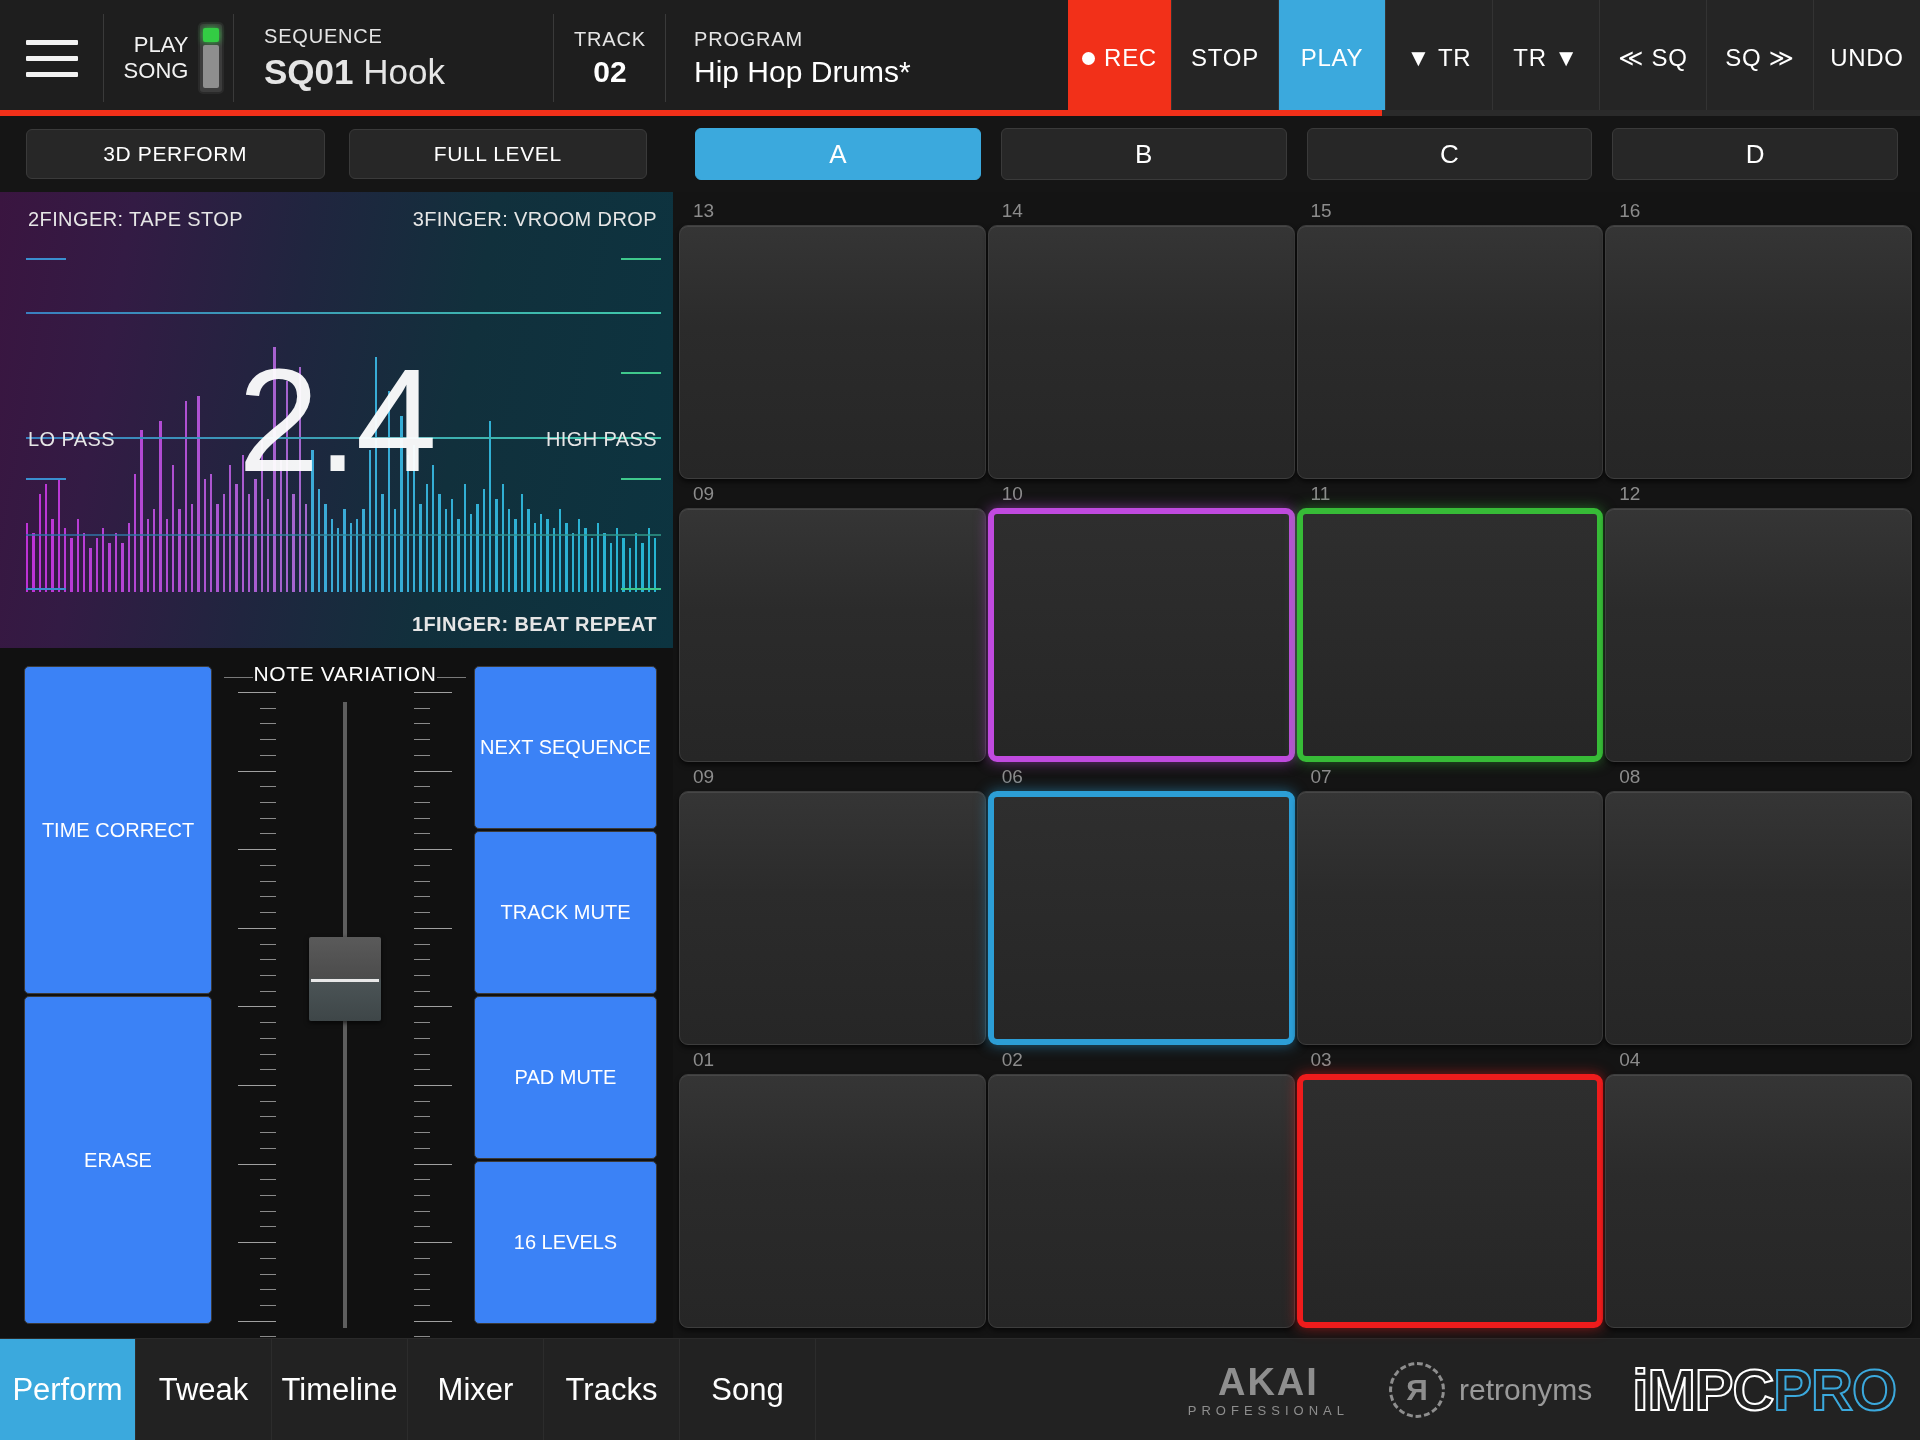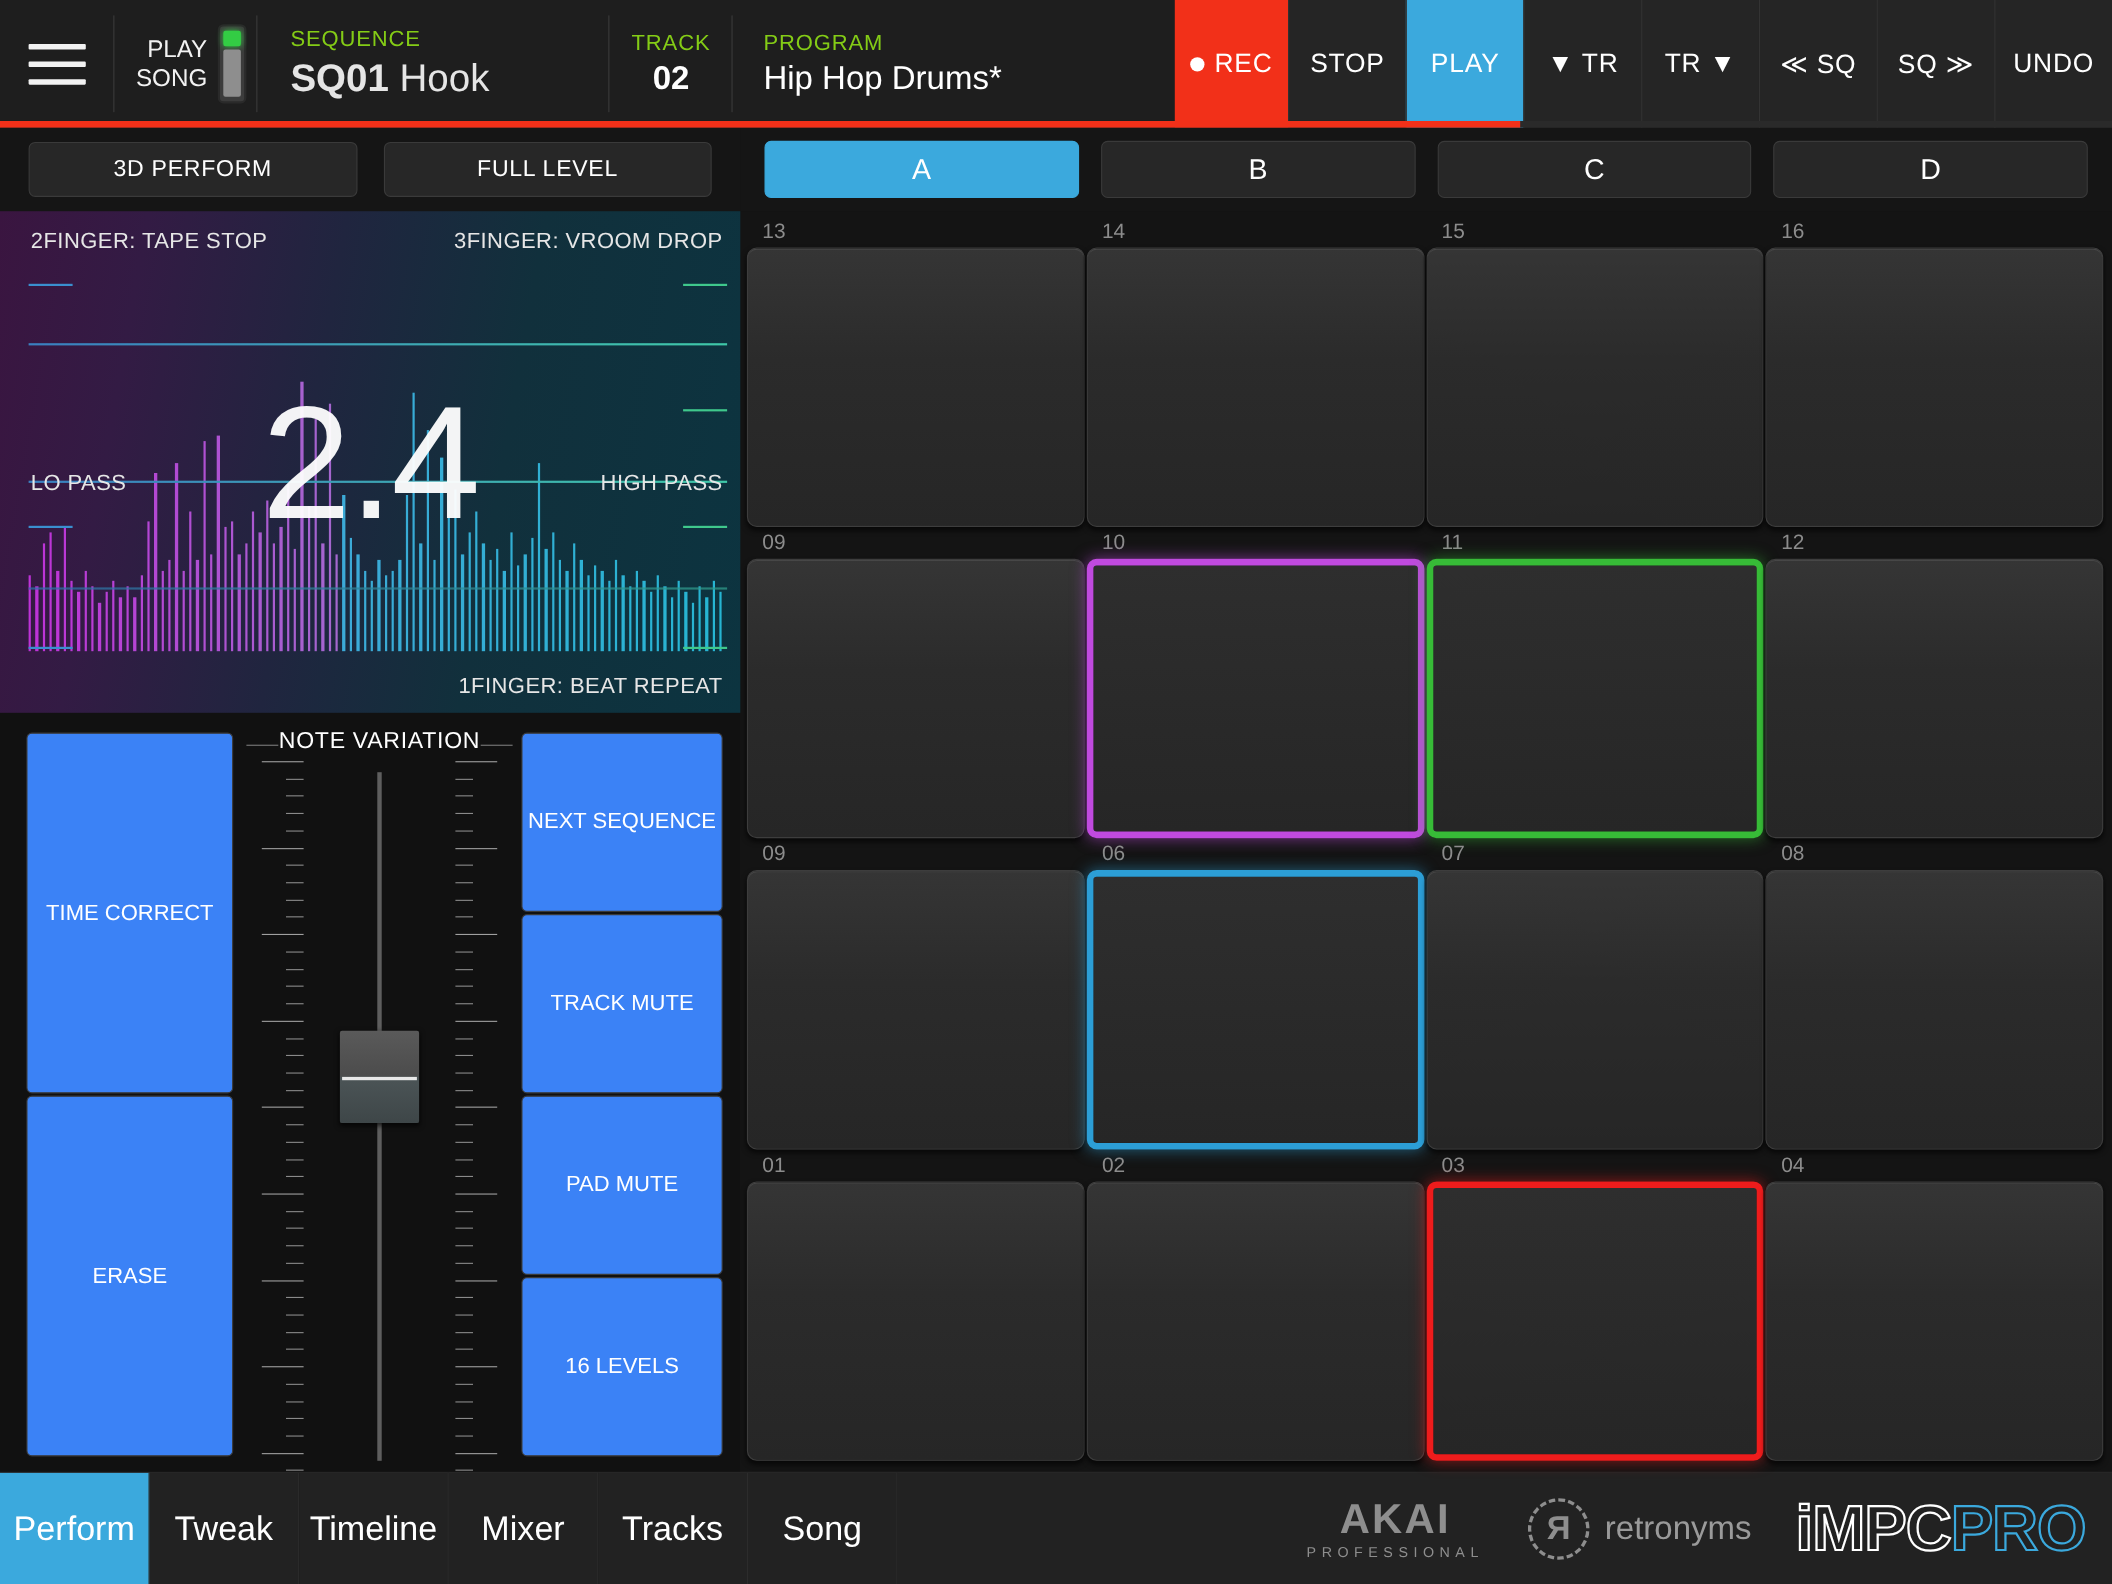--- a/index.html
+++ b/index.html
@@ -28,21 +28,21 @@
   .playsong { width:130px; flex:none; gap:10px; padding-left:10px; }
   .playsong .lbl { color:#f2f2f2; font-size:22px; line-height:26px; text-align:right; }
   .toggle {
     width:26px; height:72px; background:#3c3c3c; border-radius:5px; border:2px solid #2a2a2a;
     display:flex; flex-direction:column; padding:4px 3px; gap:3px;
   }
   .toggle .led { height:14px; background:#33cc44; border-radius:2px; box-shadow:0 0 6px #33cc44; }
   .toggle .knob { flex:1; background:#8e8e8e; border-radius:2px; }
 
   .seqblock { flex:none; width:320px; flex-direction:column; align-items:flex-start; justify-content:center; padding-left:30px; }
-  .seqblock .cap, .trkblock .cap, .prgblock .cap { color:#84cc16; font-size:20px; letter-spacing:.04em; margin-bottom:4px; }
+  .seqblock .cap, .trkblock .cap, .prgblock .cap { color:#e5e5e5; font-size:20px; letter-spacing:.04em; margin-bottom:4px; }
   .seqblock .val { color:#e5e5e5; font-size:35px; }
   .seqblock .val b { font-weight:bold; }
   .seqblock .val span { font-weight:normal; }
 
   .trkblock { flex:none; width:112px; flex-direction:column; align-items:center; justify-content:center; }
   .trkblock .val { color:#fff; font-size:30px; font-weight:bold; }
 
   .prgblock { flex:1; flex-direction:column; align-items:flex-start; justify-content:center; padding-left:28px; }
   .prgblock .val { color:#fff; font-size:30px; }
 
@@ -73,21 +73,21 @@
   }
 
   
   .xypad { height:456px; position:relative; flex:none; overflow:hidden;
     background: linear-gradient(100deg, #3a1540 0%, #331b44 18%, #20253f 42%, #11303c 66%, #0c3440 100%); }
   .xylabel { position:absolute; color:#e6e6e6; font-size:20px; letter-spacing:.02em; }
   .xy-tl { top:16px; left:28px; }
   .xy-tr { top:16px; right:16px; }
   .xy-lo { left:28px; top:236px; }
   .xy-hi { right:16px; top:236px; }
-  .xy-bl { right:16px; bottom:12px; }
+  .xy-bl { right:16px; bottom:12px;font-weight:bold; }
   .bigval { position:absolute; left:0; right:0; top:40%; transform:translateY(-22%);
     text-align:center; color:#fff; font-size:146px; font-weight:300;
     font-family:"Liberation Sans", sans-serif; letter-spacing:-2px; opacity:.95; }
   .hline { position:absolute; height:2px; }
   .spectrum { position:absolute; left:26px; right:12px; top:70px; height:330px; display:flex; align-items:flex-end; gap:0; }
   .spectrum i { display:block; width:3px; margin-right:4px; }
 
   
   .controls { flex:1; display:flex; background:#111; min-height:0; padding:8px 0 0 0; }
   .ctl-left { width:224px; flex:none; display:flex; flex-direction:column; padding:10px 12px 14px 24px; gap:2px; }

